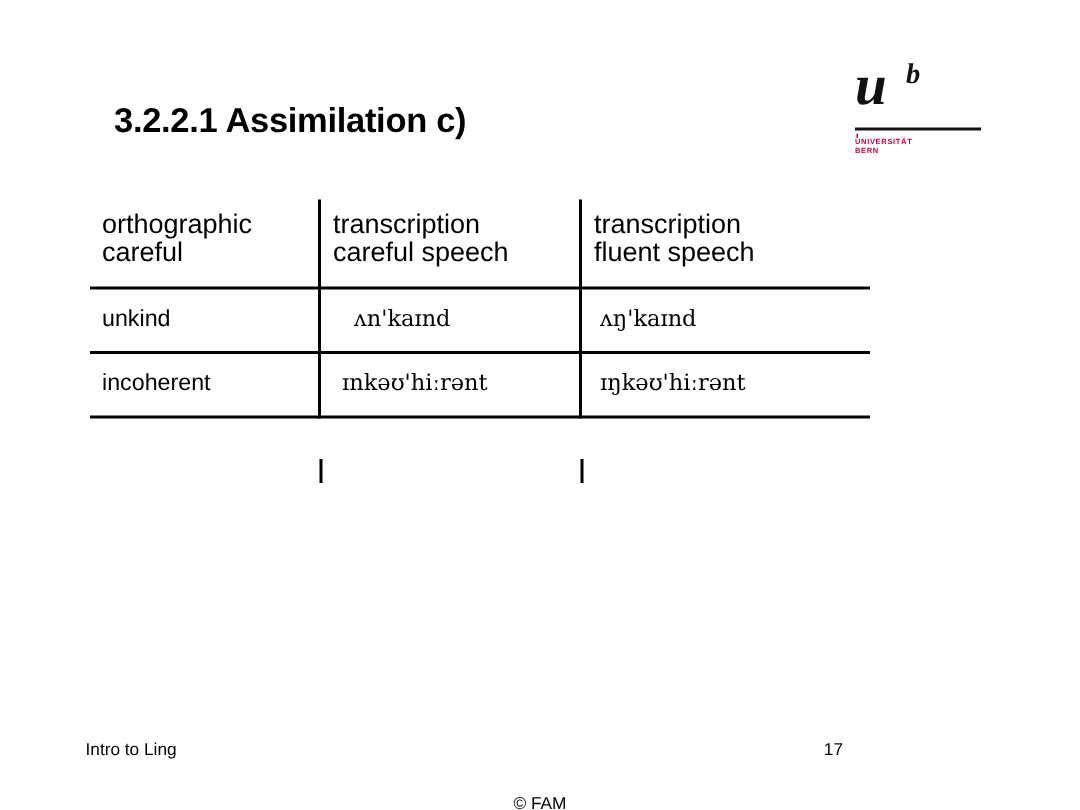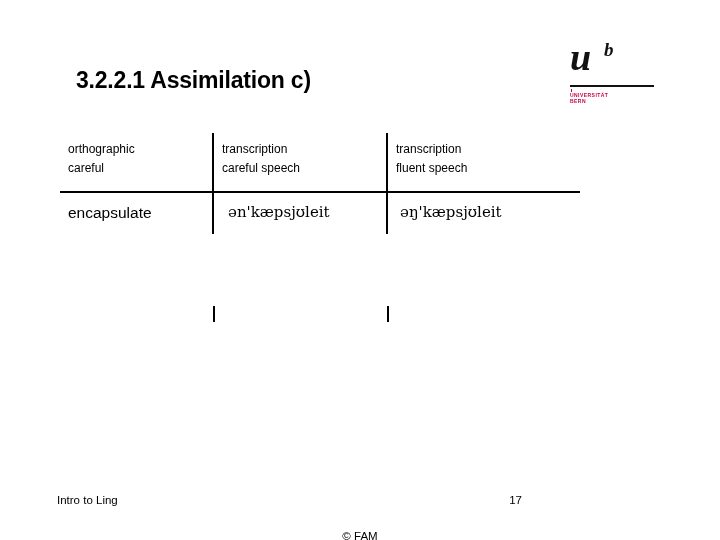--- a/index.html
+++ b/index.html
@@ -133,21 +133,21 @@
 
   
   table.ipa-table thead th {
     border-bottom: 2px solid #000000;
   }
   table.ipa-table tbody tr.ruled td {
     border-bottom: 2px solid #000000;
   }
 
   .th-inner {
-    font-size: 12px;
+    font-size: 18px;
     line-height: 19px;
     font-weight: 400;
     color: #000000;
     padding: 7px 8px 13px 8px;
   }
   .th-inner .l2 { display: block; }
 
   .cell-ortho {
     font-size: 15.5px;
     line-height: 19px;
@@ -177,20 +177,21 @@
   .sep-tail.one  { left: 153px; }
   .sep-tail.two  { left: 327px; }
 
   
   .footer {
     position: absolute;
     left: 0;
     top: 492px;
     width: 576px;
     height: 20px;
+    padding-left: 40px;
   }
   .footer-left {
     position: absolute;
     left: 57px;
     top: 0;
     font-size: 11.5px;
     line-height: 16px;
     color: #000000;
   }
   .footer-center {
@@ -254,29 +255,40 @@
           </th>
           <th>
             <div class="th-inner">
               <span>transcription</span>
               <span class="l2">fluent speech</span>
             </div>
           </th>
         </tr>
       </thead>
       <tbody>
-        <tr>
+        <tr class="ruled">
           <td class="sep">
-            <div class="cell-ortho">encapsulate</div>
+            <div class="cell-ortho">unkind</div>
           </td>
           <td class="sep">
-            <div class="cell-ipa indent-less">ən'kæpsjʊleit</div>
+            <div class="cell-ipa indent-more">ʌn'kaɪnd</div>
           </td>
           <td>
-            <div class="cell-ipa">əŋ'kæpsjʊleit</div>
+            <div class="cell-ipa">ʌŋ'kaɪnd</div>
+          </td>
+        </tr>
+        <tr class="ruled">
+          <td class="sep">
+            <div class="cell-ortho">incoherent</div>
+          </td>
+          <td class="sep">
+            <div class="cell-ipa indent-less">ɪnkəʊ'hiːrənt</div>
+          </td>
+          <td>
+            <div class="cell-ipa">ɪŋkəʊ'hiːrənt</div>
           </td>
         </tr>
       </tbody>
     </table>
     <div class="sep-tail one"></div>
     <div class="sep-tail two"></div>
   </div>
 
   <div class="footer">
     <div class="footer-left">Intro to Ling</div>

